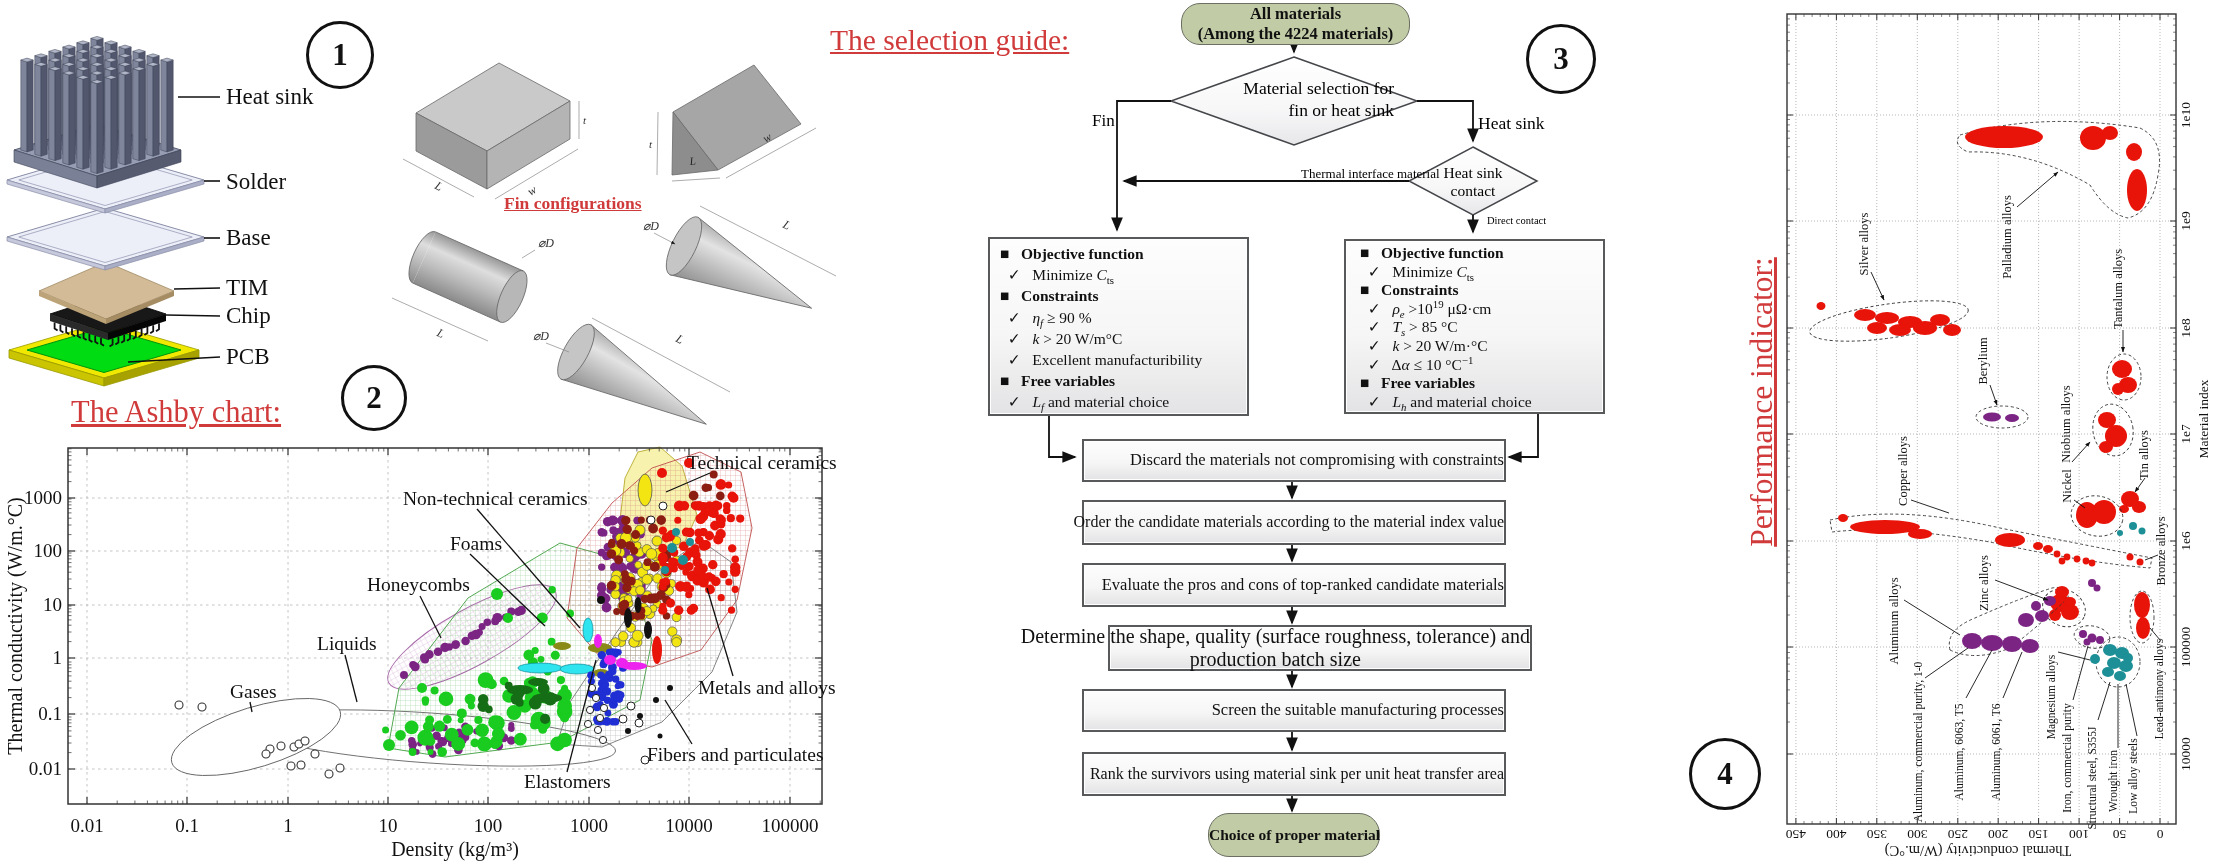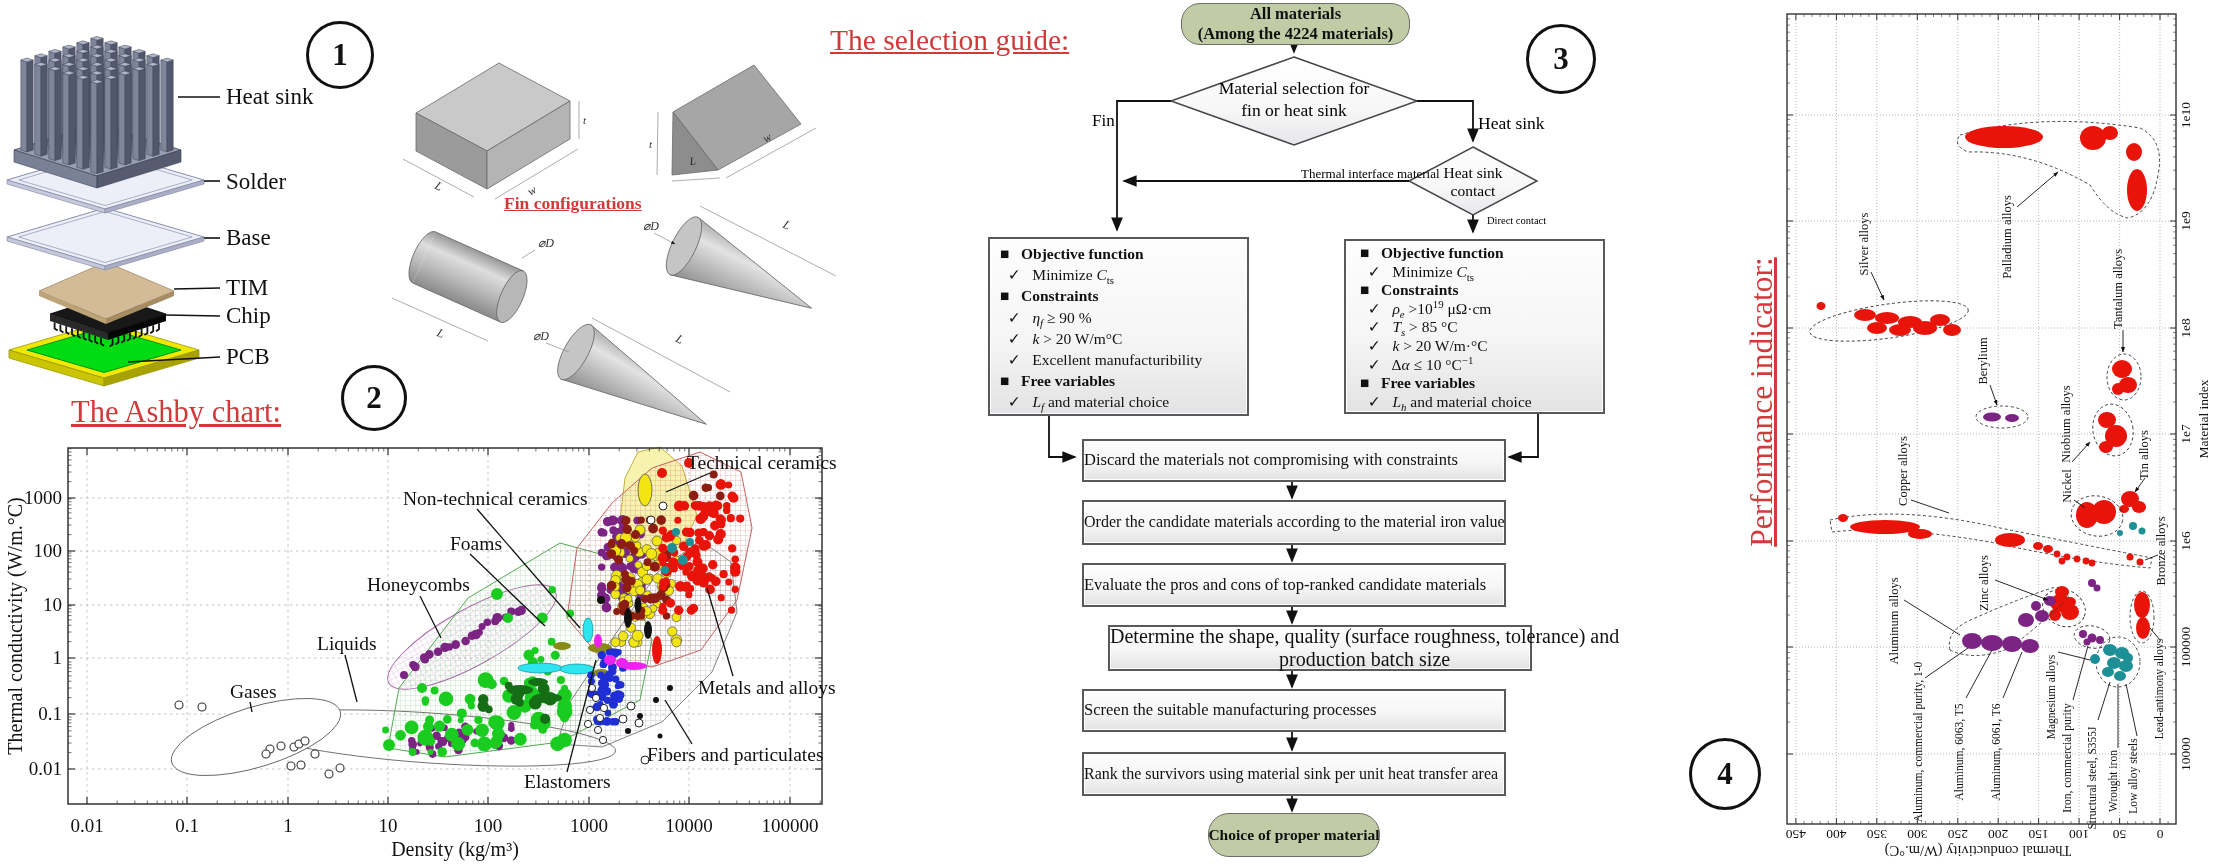--- a/index.html
+++ b/index.html
@@ -2,22 +2,22 @@
 <html><head><meta charset="utf-8">
 <style>
 html,body{margin:0;padding:0}
 body{width:2213px;height:864px;position:relative;background:#fff;font-family:"Liberation Serif",serif;overflow:hidden}
 .abs{position:absolute}
 svg{position:absolute;overflow:visible}
 svg text{font-family:"Liberation Serif",serif}
 sub,sup{line-height:0}
 .hdr{position:absolute;color:#d03a3a;font-size:29px;text-decoration:underline;white-space:nowrap}
 .circ{position:absolute;border:3px solid #111;border-radius:50%;display:flex;align-items:center;justify-content:center;font-weight:bold;background:#fff;font-size:31px;color:#111}
-.fbox{position:absolute;border:2px solid #58595b;background:linear-gradient(180deg,#fdfdfd 0%,#f6f6f6 55%,#e3e3e5 100%);box-shadow:inset 0 0 0 1px #fff;display:flex;align-items:center;justify-content:flex-start;text-align:center;font-size:17px;color:#111;line-height:1.15}
-.gbox{position:absolute;border:1.5px solid #6b6f62;background:#c1cca6;display:flex;flex-direction:column;align-items:center;justify-content:center;text-align:center;font-size:16.5px;font-weight:bold;color:#111;line-height:1.2}
+.fbox{position:absolute;border:2px solid #58595b;background:linear-gradient(180deg,#fdfdfd 0%,#f6f6f6 55%,#e3e3e5 100%);box-shadow:inset 0 0 0 1px #fff;display:flex;align-items:center;justify-content:flex-end;text-align:center;font-size:17px;color:#111;line-height:1.15}
+.gbox{position:absolute;border:1.5px solid #6b6f62;background:#c1cca6;display:flex;flex-direction:column;justify-content:center;text-align:center;font-size:16.5px;font-weight:bold;color:#111;line-height:1.2}
 </style></head>
 <body>
 <svg class="abs" style="left:0;top:0" width="460" height="440" viewBox="0 0 460 440">
     <polygon points="9,350 104,322 199,350 104,378" fill="#f0e800" stroke="#999900" stroke-width="0.8"></polygon>
 <polygon points="9,350 104,378 104,386 9,358" fill="#cbc400" stroke="#999900" stroke-width="0.8"></polygon>
 <polygon points="104,378 199,350 199,358 104,386" fill="#a8a200" stroke="#999900" stroke-width="0.8"></polygon>
 <polygon points="27,350 104,327.5 181,350 104,372.5" fill="#00dc12" stroke="#00940c" stroke-width="1"></polygon>
 <polygon points="50,314 108,295 166,314 108,333" fill="#181818" stroke="#000" stroke-width="0.8"></polygon>
 <polygon points="50,314 108,333 108,340 50,321" fill="#2a2a2a"></polygon>
 <polygon points="108,333 166,314 166,321 108,340" fill="#060606"></polygon>
@@ -1112,21 +1112,21 @@
 <line x1="1292" y1="541" x2="1292" y2="561" stroke="#111" stroke-width="1.8" fill="none" marker-end="url(#ah)"></line>
 <line x1="1292" y1="603" x2="1292" y2="623" stroke="#111" stroke-width="1.8" fill="none" marker-end="url(#ah)"></line>
 <line x1="1292" y1="667" x2="1292" y2="687" stroke="#111" stroke-width="1.8" fill="none" marker-end="url(#ah)"></line>
 <line x1="1292" y1="728" x2="1292" y2="750" stroke="#111" stroke-width="1.8" fill="none" marker-end="url(#ah)"></line>
 <line x1="1292" y1="792" x2="1292" y2="811" stroke="#111" stroke-width="1.8" fill="none" marker-end="url(#ah)"></line>
   </svg>
 <div class="gbox" style="left:1181px;top:3px;width:227px;height:40px;border-radius:19px">
     <div>All materials</div>
     <div>(Among the 4224 materials)</div>
   </div>
-<div class="abs" style="left:1194px;top:78px;width:200px;text-align:center;font-size:17.5px;line-height:1.25">Material selection for<br>fin or heat sink</div>
+<div class="abs" style="left:1194px;top:78px;width:200px;text-align:right;font-size:17.5px;line-height:1.25">Material selection for<br>fin or heat sink</div>
 <div class="abs" style="left:1092px;top:111px;font-size:17px">Fin</div>
 <div class="abs" style="left:1478px;top:113px;font-size:17.5px">Heat sink</div>
 <div class="abs" style="left:1423px;top:164px;width:100px;text-align:center;font-size:15.5px;line-height:1.15">Heat sink<br>contact</div>
 <div class="abs" style="left:1301px;top:166px;font-size:13px">Thermal interface material</div>
 <div class="abs" style="left:1487px;top:215px;font-size:10.5px">Direct contact</div>
 <div class="fbox" style="left:988px;top:237px;width:257px;height:175px;align-items:flex-start;justify-content:flex-start;overflow:hidden">
     <div style="text-align:left;font-size:15.5px;line-height:21.2px;padding:4px 0 0 10px">
       <div><b>■&nbsp;&nbsp; Objective function</b></div>
       <div>&nbsp;&nbsp;✓&nbsp;&nbsp; Minimize <i>C</i><sub style="font-size:70%">ts</sub></div>
       <div><b>■&nbsp;&nbsp; Constraints</b></div>
@@ -1147,21 +1147,21 @@
       <div>&nbsp;&nbsp;✓&nbsp;&nbsp; <i>k</i> &gt; 20 W/m·°C</div>
       <div>&nbsp;&nbsp;✓&nbsp;&nbsp; Δ<i>α</i> ≤ 10 °C<sup style="font-size:70%">−1</sup></div>
       <div><b>■&nbsp;&nbsp; Free variables</b></div>
       <div>&nbsp;&nbsp;✓&nbsp;&nbsp; <i>L<sub style="font-size:70%">h</sub></i> and material choice</div>
     </div>
   </div>
 <div class="fbox" style="left:1082px;top:439px;width:420px;height:39px;font-size:16.5px;white-space:nowrap">
     <div>Discard the materials not compromising with constraints</div>
   </div>
 <div class="fbox" style="left:1082px;top:500px;width:420px;height:41px;font-size:16.0px;white-space:nowrap">
-    <div>Order the candidate materials according to the material iron value</div>
+    <div>Order the candidate materials according to the material index value</div>
   </div>
 <div class="fbox" style="left:1082px;top:563px;width:420px;height:40px;font-size:16.5px;white-space:nowrap">
     <div>Evaluate the pros and cons of top-ranked candidate materials</div>
   </div>
 <div class="fbox" style="left:1108px;top:625px;width:420px;height:42px;font-size:20px;white-space:nowrap">
     <div>Determine the shape, quality (surface roughness, tolerance) and<br>production batch size</div>
   </div>
 <div class="fbox" style="left:1082px;top:689px;width:420px;height:39px;font-size:16.5px;white-space:nowrap">
     <div>Screen the suitable manufacturing processes</div>
   </div>

